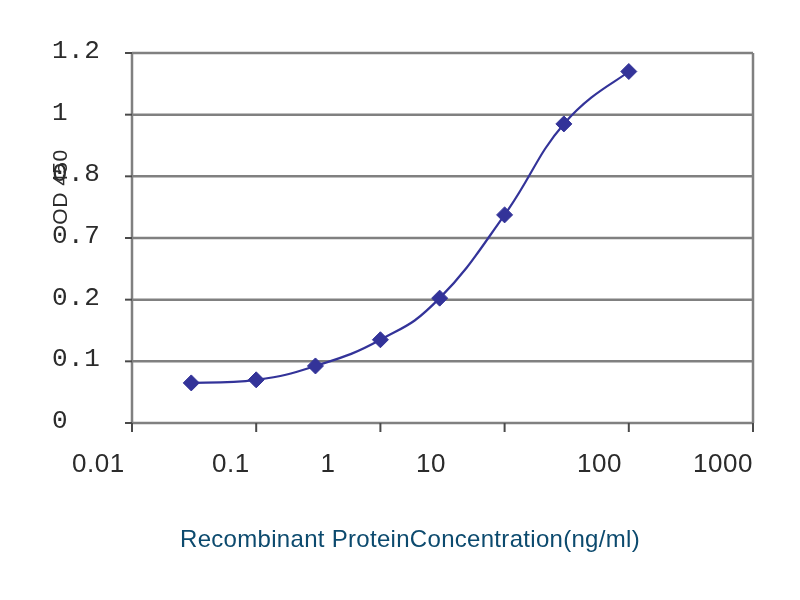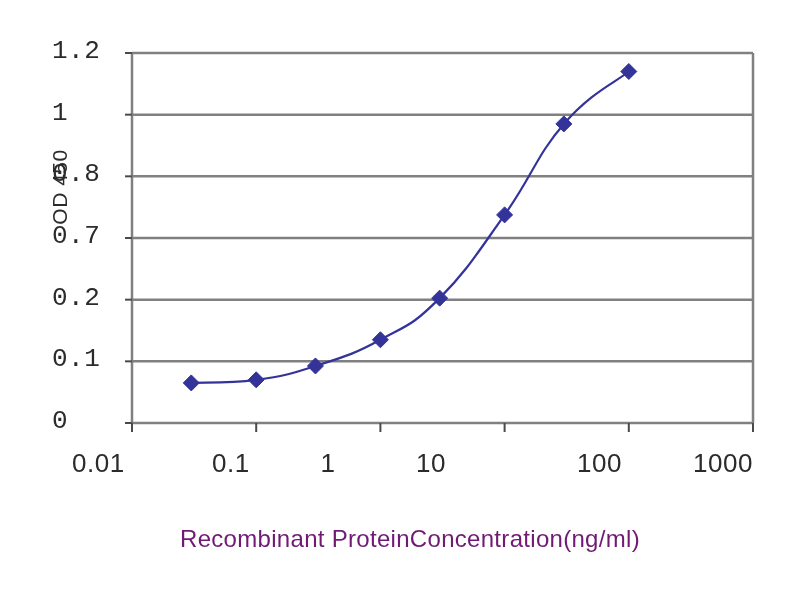--- a/index.html
+++ b/index.html
@@ -32,21 +32,21 @@
     letter-spacing: 0.5px;
     white-space: nowrap;
   }
   .axis-title-x {
     position: absolute;
     left: 60px;
     top: 525px;
     width: 700px;
     text-align: center;
     font-size: 24px;
-    color: #701a75;
+    color: #0c4a6e;
     letter-spacing: 0.3px;
     white-space: nowrap;
   }
   .ytick-label {
     position: absolute;
     right: 0;
     width: 70px;
     text-align: left;
     font-size: 26px;
     color: #2b2b2b;

